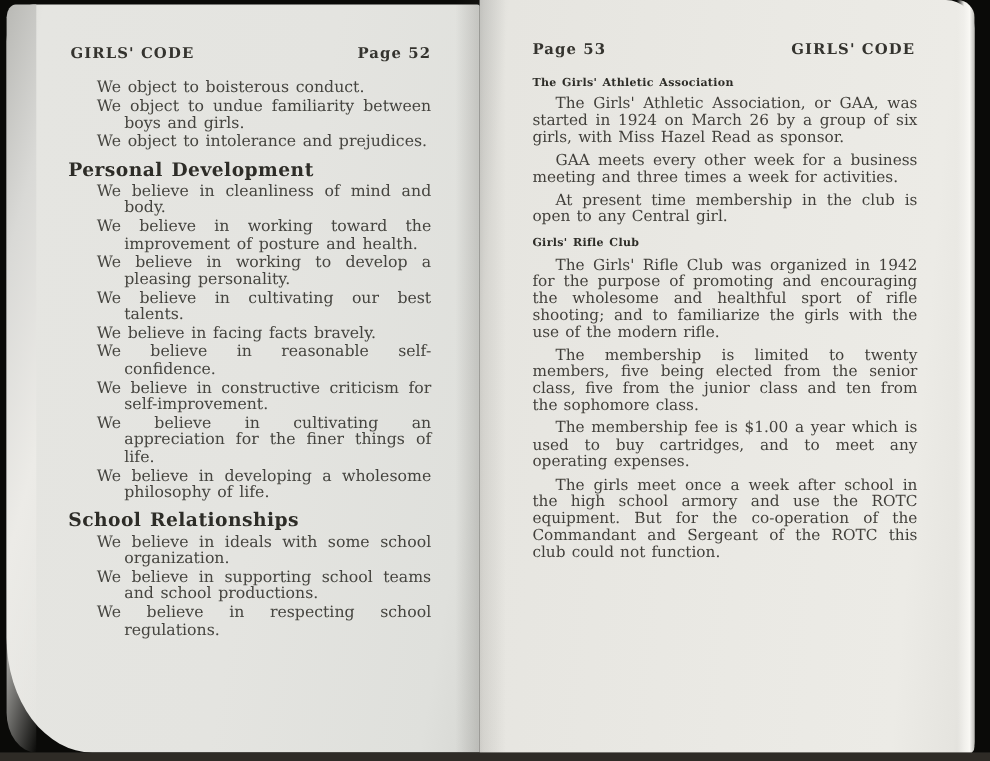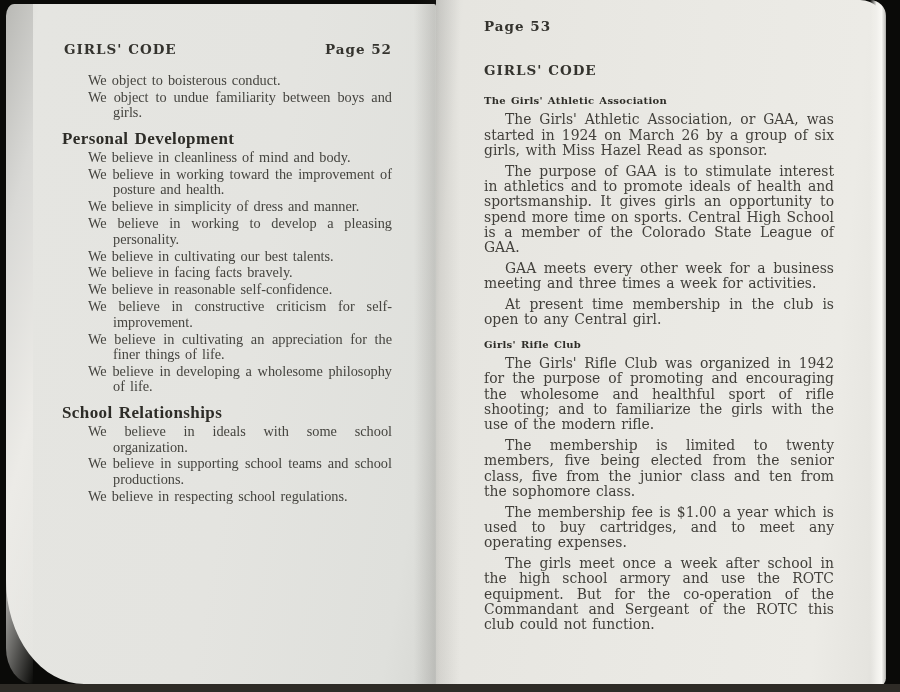--- a/index.html
+++ b/index.html
@@ -38,27 +38,26 @@
   .bottom-band{
     position:absolute;left:0;right:0;bottom:0;height:8px;
     background:#2e2b26;z-index:4;
   }
   
   .page-header{
     display:flex;justify-content:space-between;align-items:baseline;
     font-weight:bold;font-size:13.5px;letter-spacing:1px;color:#34332e;gap:28px;
   }
   .page-left .page-header{padding:37px 44px 0 58px;}
-  .page-right .page-header{padding:18px 54px 0 48px;flex-direction:column;}
+  .page-right .page-header{padding:37px 54px 0 48px;}
   
   .pl-content{
     margin:16px 44px 0 56px;
     font-size:14.3px;line-height:15.4px;color:#45443f;
     word-spacing:1.5px;
-    font-family:Liberation Serif, serif;
   }
   .code-item{
     margin:0 0 1.5px 26px;padding-left:25px;text-indent:-25px;
     text-align:justify;
   }
   .pl-content .section-heading{
     font-size:17px;font-weight:bold;color:#2d2c27;
     margin:10px 0 4px 0;letter-spacing:.4px;
   }
   
@@ -81,25 +80,25 @@
 
   <div class="page page-left">
     <div class="edge-left"></div>
     <div class="page-header">
       <span>GIRLS' CODE</span>
       <span>Page 52</span>
     </div>
     <div class="pl-content">
       <p class="code-item">We object to boisterous conduct.</p>
       <p class="code-item">We object to undue familiarity between boys and girls.</p>
+      <p class="code-item">We object to intolerance and prejudices.</p>
 
       <h3 class="section-heading">Personal Development</h3>
       <p class="code-item">We believe in cleanliness of mind and body.</p>
       <p class="code-item">We believe in working toward the improvement of posture and health.</p>
-      <p class="code-item">We believe in simplicity of dress and manner.</p>
       <p class="code-item">We believe in working to develop a pleasing personality.</p>
       <p class="code-item">We believe in cultivating our best talents.</p>
       <p class="code-item">We believe in facing facts bravely.</p>
       <p class="code-item">We believe in reasonable self-confidence.</p>
       <p class="code-item">We believe in constructive criticism for self-improvement.</p>
       <p class="code-item">We believe in cultivating an appreciation for the finer things of life.</p>
       <p class="code-item">We believe in developing a wholesome philosophy of life.</p>
 
       <h3 class="section-heading">School Relationships</h3>
       <p class="code-item">We believe in ideals with some school organization.</p>
@@ -111,21 +110,20 @@
 
   <div class="page page-right">
     <div class="edge-right"></div>
     <div class="page-header">
       <span>Page 53</span>
       <span>GIRLS' CODE</span>
     </div>
     <div class="pr-content">
       <h3 class="section-heading">The Girls' Athletic Association</h3>
       <p class="para">The Girls' Athletic Association, or GAA, was started in 1924 on March 26 by a group of six girls, with Miss Hazel Read as sponsor.</p>
-      <p class="para">The purpose of GAA is to stimulate interest in athletics and to promote ideals of health and sportsmanship. It gives girls an opportunity to spend more time on sports. Central High School is a member of the Colorado State League of GAA.</p>
       <p class="para">GAA meets every other week for a business meeting and three times a week for activities.</p>
       <p class="para">At present time membership in the club is open to any Central girl.</p>
 
       <h3 class="section-heading">Girls' Rifle Club</h3>
       <p class="para">The Girls' Rifle Club was organized in 1942 for the purpose of promoting and encouraging the wholesome and healthful sport of rifle shooting; and to familiarize the girls with the use of the modern rifle.</p>
       <p class="para">The membership is limited to twenty members, five being elected from the senior class, five from the junior class and ten from the sophomore class.</p>
       <p class="para">The membership fee is $1.00 a year which is used to buy cartridges, and to meet any operating expenses.</p>
       <p class="para">The girls meet once a week after school in the high school armory and use the ROTC equipment. But for the co-operation of the Commandant and Sergeant of the ROTC this club could not function.</p>
     </div>
   </div>

